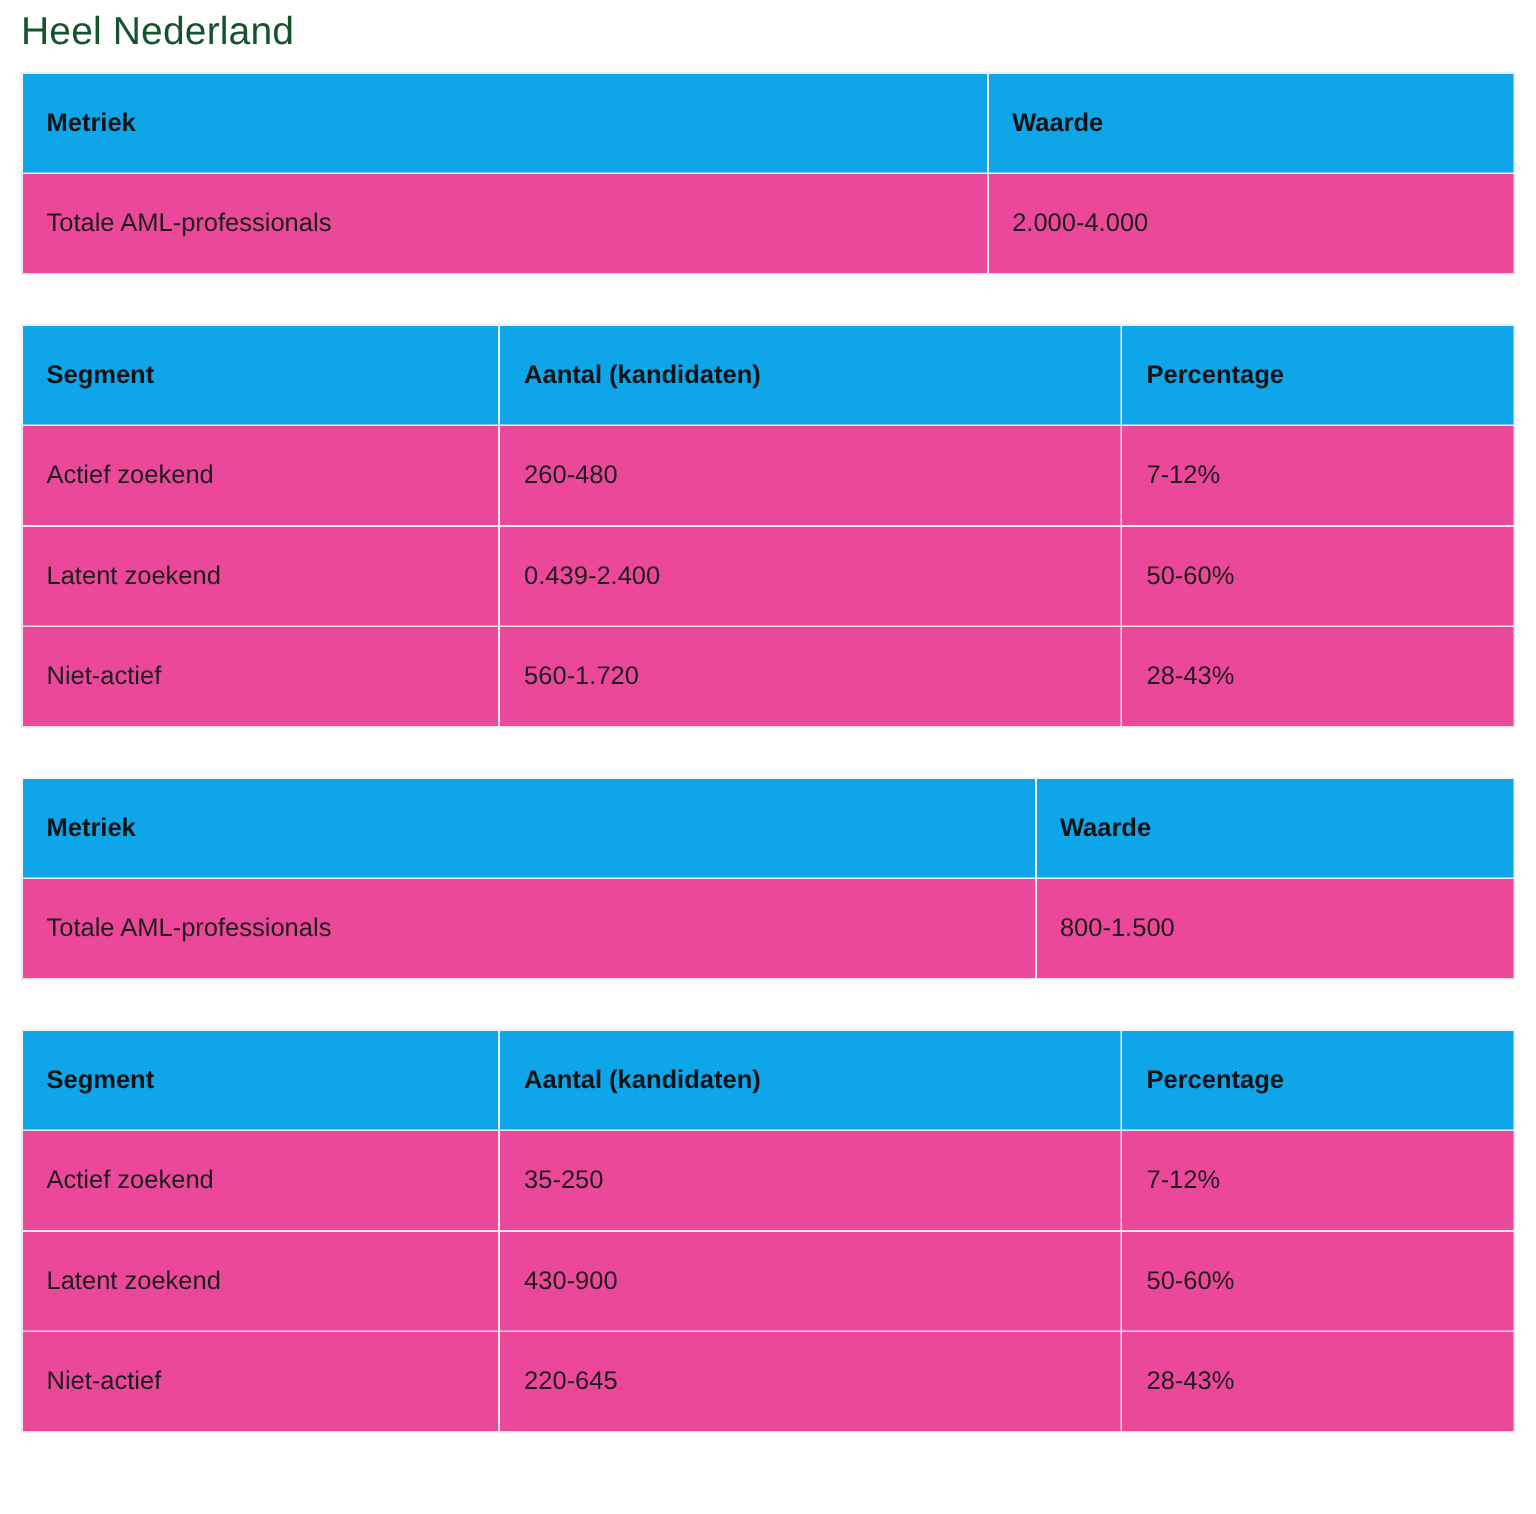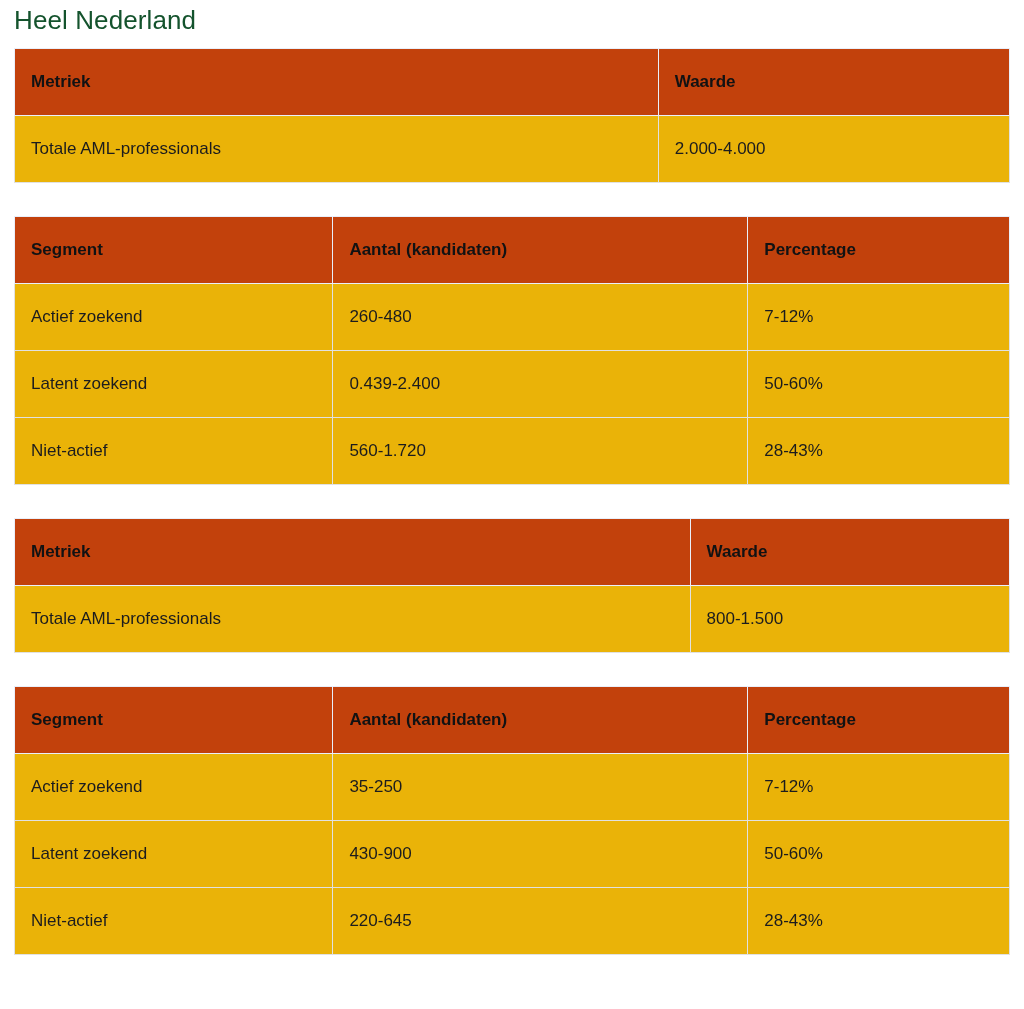--- a/index.html
+++ b/index.html
@@ -33,29 +33,29 @@
     line-height: 20px;
   }
   th, td {
     padding: 23px 16px;
     text-align: left;
     vertical-align: middle;
     overflow: hidden;
     white-space: nowrap;
   }
   th {
-    background: #c2410c;
+    background: #0ea5e9;
     border: 1px solid #e9effb;
     font-weight: 700;
     color: #111213;
     margin-top: 39px;
   }
   td {
     border: 1px solid #e1e1e1;
-    background: #eab308;
+    background: #ec4899;
   }
   
   table.metric-a col.c1 { width: 64.7%; }
   table.metric-a col.c2 { width: 35.3%; }
   table.metric-b col.c1 { width: 67.9%; }
   table.metric-b col.c2 { width: 32.1%; }
   table.segment col.c1 { width: 32.0%; }
   table.segment col.c2 { width: 41.7%; }
   table.segment col.c3 { width: 26.3%; }
 </style>

